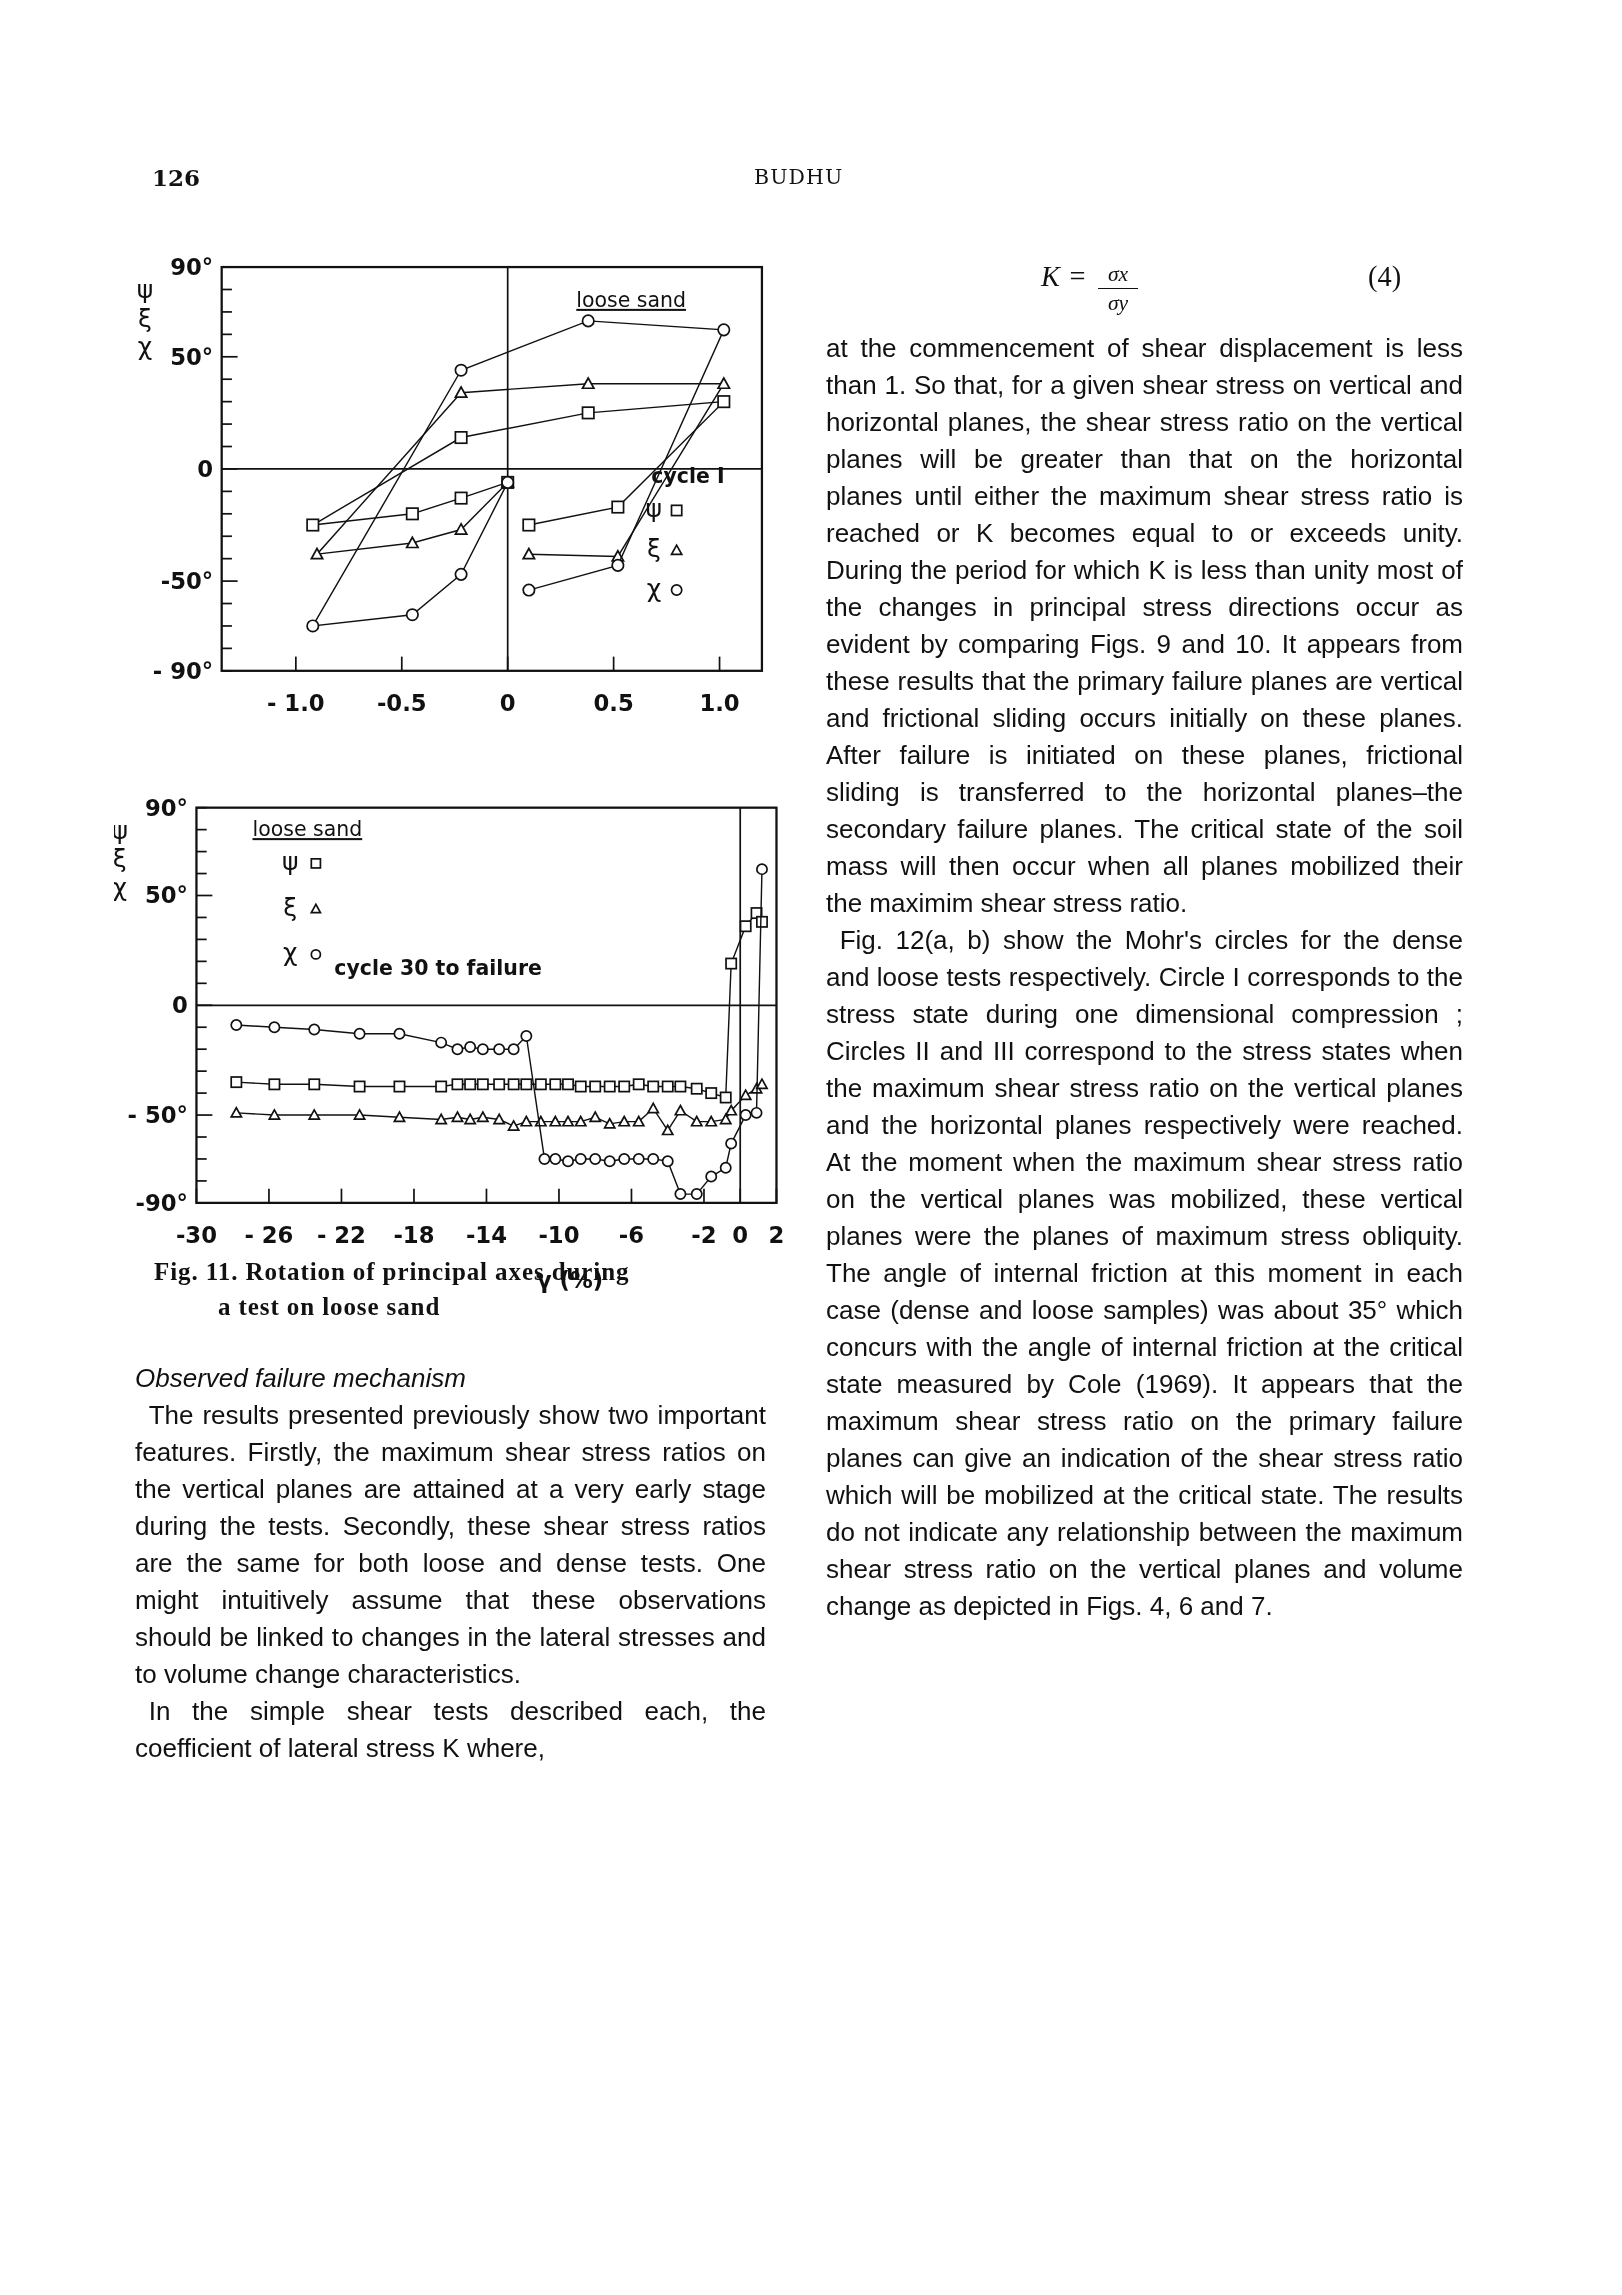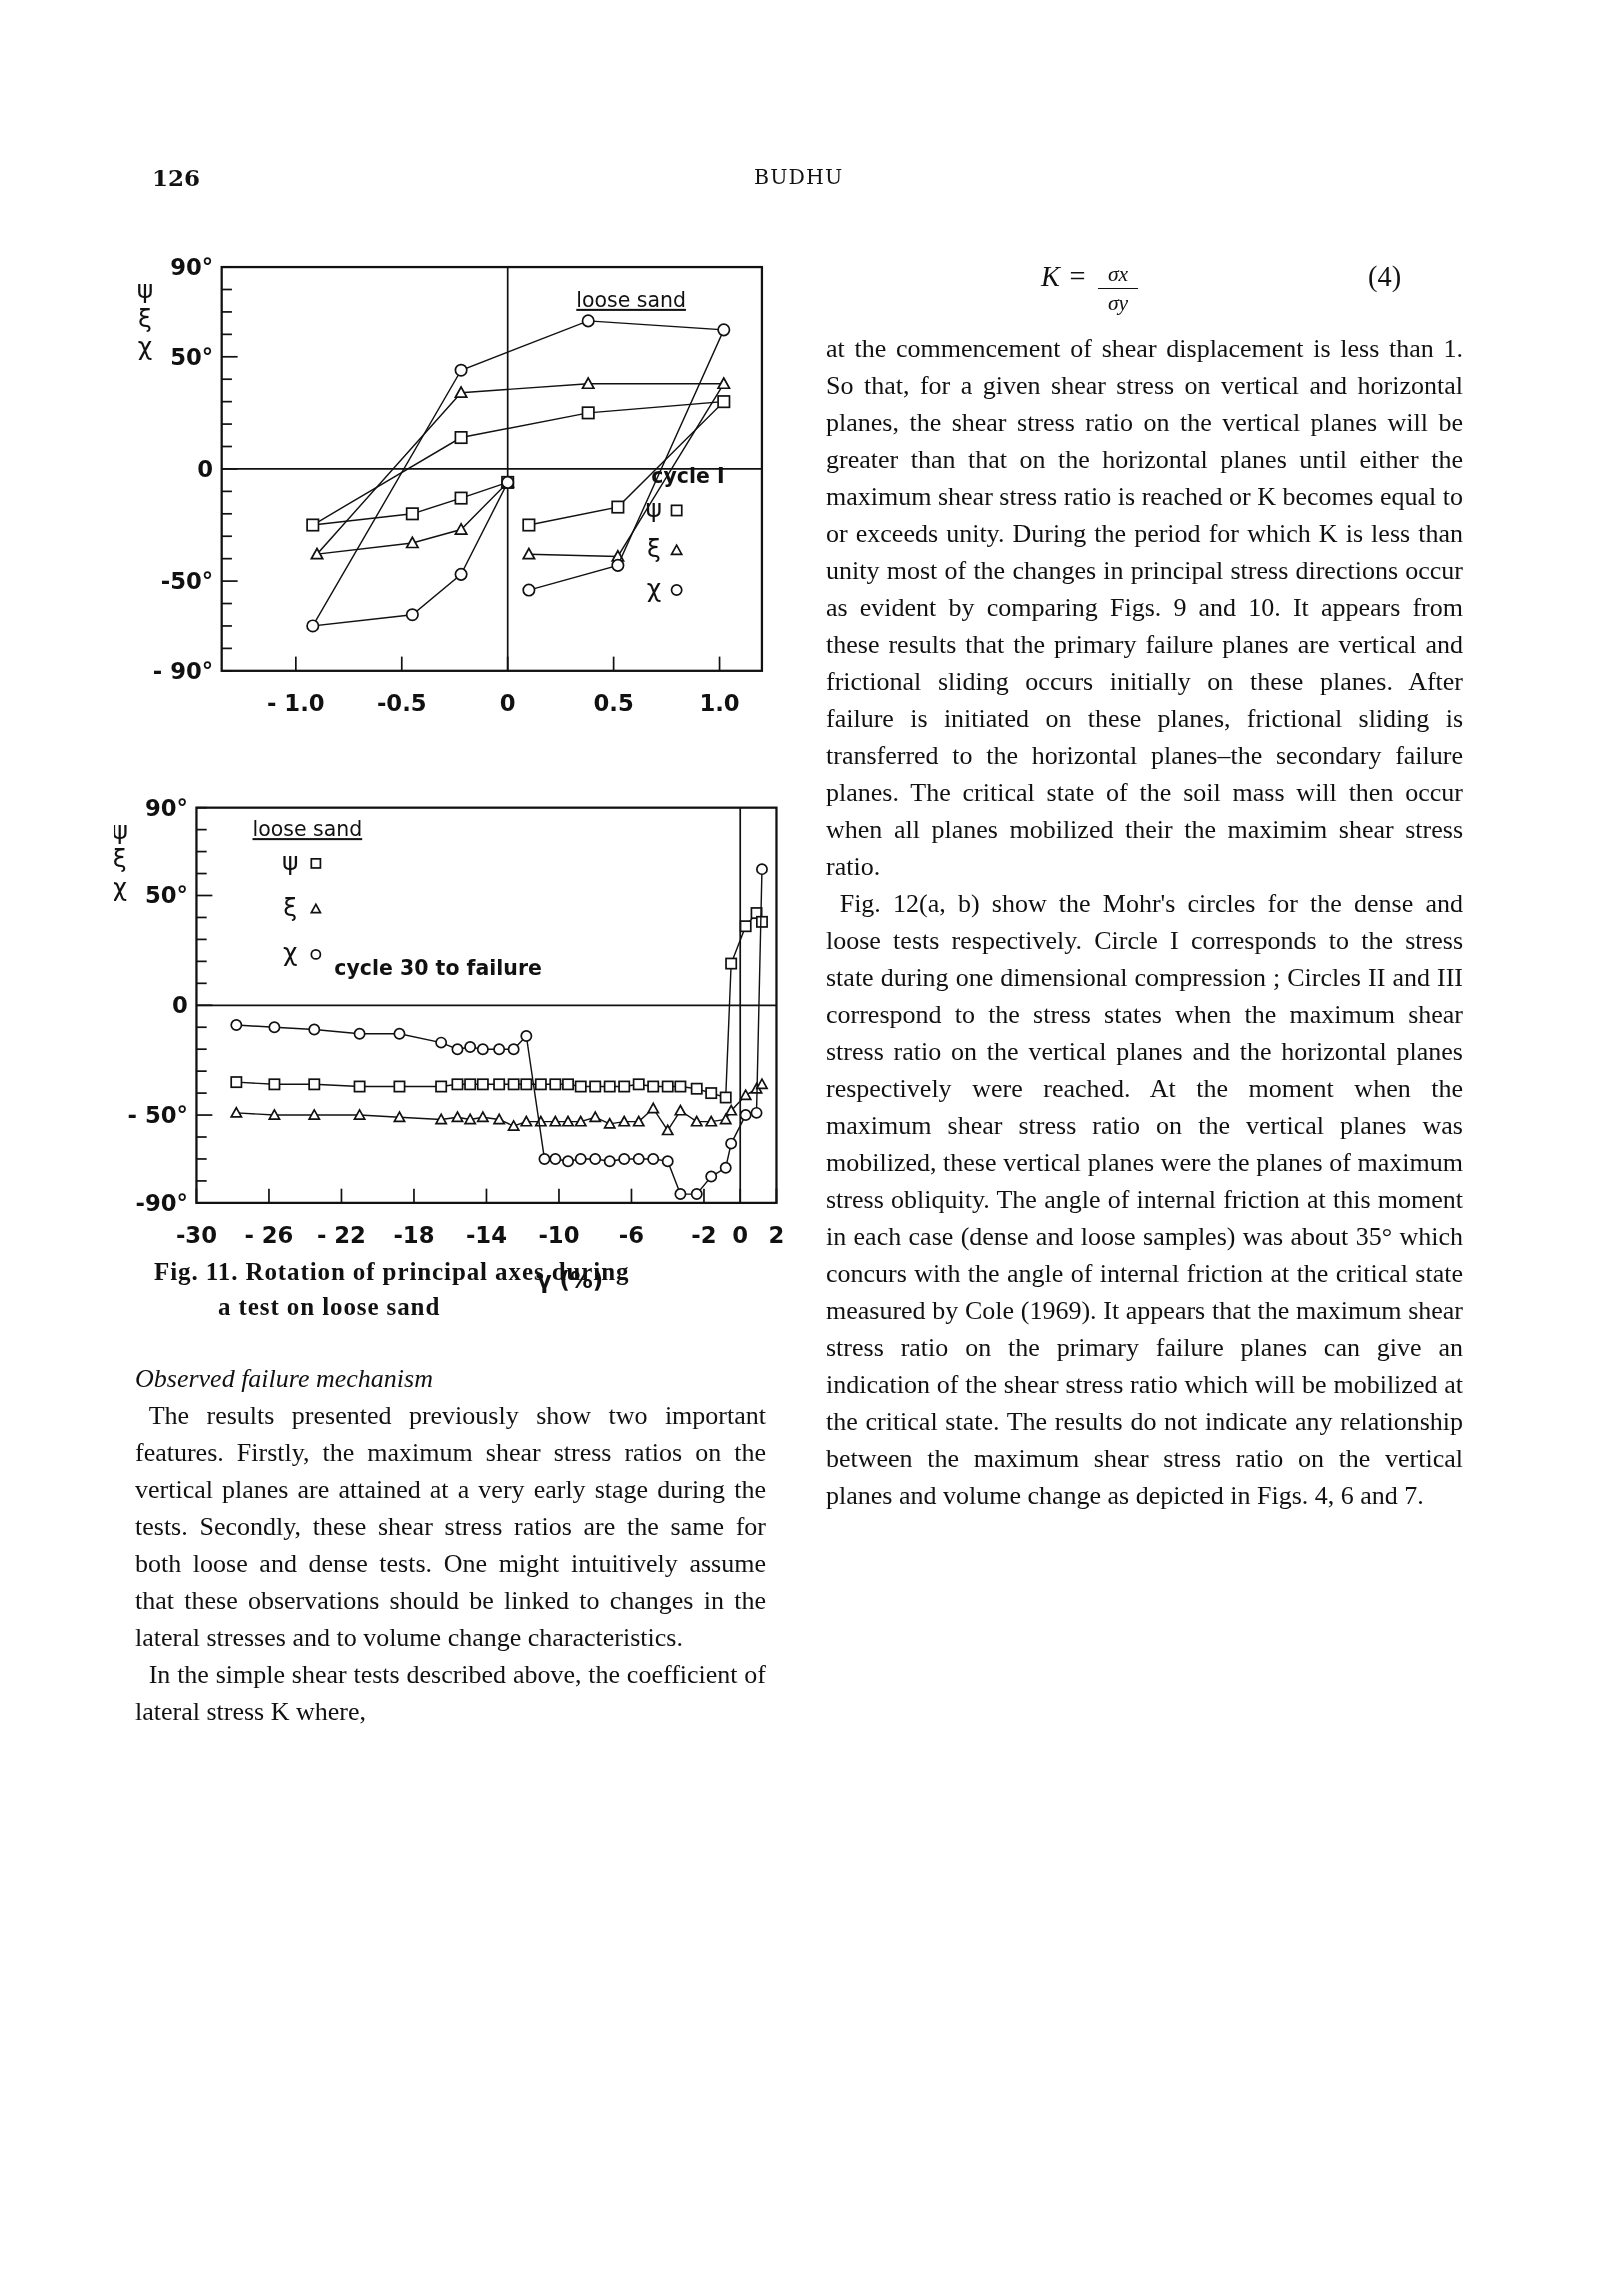--- a/index.html
+++ b/index.html
@@ -15,21 +15,21 @@
   .fig-top { left: 125px; top: 250px; width: 654px; height: 472px; }
   .fig-bottom { left: 114px; top: 796px; width: 671px; height: 501px; }
 
   .caption {
     position: absolute; left: 154px; top: 1254px; width: 614px;
     font-family: "Liberation Serif", "DejaVu Serif", serif; font-weight: bold;
     font-size: 25px; line-height: 35px; letter-spacing: 0.9px;
   }
   .caption .cap-line2 { padding-left: 64px; display: block; }
 
-  .col { position: absolute; font-family: Liberation Serif, serif;
+  .col { position: absolute; font-family: Liberation Sans, sans-serif;
          font-size: 26px; line-height: 37px; text-align: justify; }
   .col-left { left: 135px; top: 1360px; width: 631px; }
   .col-right { left: 826px; top: 330px; width: 637px; }
   .col p { margin: 0; }
   .col p.indent { text-indent: 13.7px; }
   .section-heading { font-style: italic; margin: 34px 0 0 0; }
 
   .equation {
     position: absolute; left: 1041px; top: 239px; width: 410px; height: 80px;
     font-family: "Liberation Serif", "DejaVu Serif", serif; font-size: 28.4px;
@@ -292,21 +292,21 @@
 </div>
 
 <div class="caption">
   <span>Fig. 11.  Rotation of principal axes during</span>
   <span class="cap-line2">a test on loose sand</span>
 </div>
 
 <div class="col col-left">
   <p class="section-heading">Observed failure mechanism</p>
   <p class="indent">The results presented previously show two important features.  Firstly, the maximum shear stress ratios on the vertical planes are attained at a very early stage during the tests.  Secondly, these shear stress ratios are the same for both loose and dense tests. One might intuitively assume that these observations should be linked to changes in the lateral stresses and to volume change characteristics.</p>
-  <p class="indent">In the simple shear tests described above, the coefficient of lateral stress K where,</p>
+  <p class="indent">In the simple shear tests described each, the coefficient of lateral stress K where,</p>
 </div>
 
 <div class="equation">
   <span class="k">K</span>
   <span class="eq">=</span>
   <span class="frac">
     <span class="num">σx</span>
     <span class="den">σy</span>
   </span>
   <span class="num-label">(4)</span>

